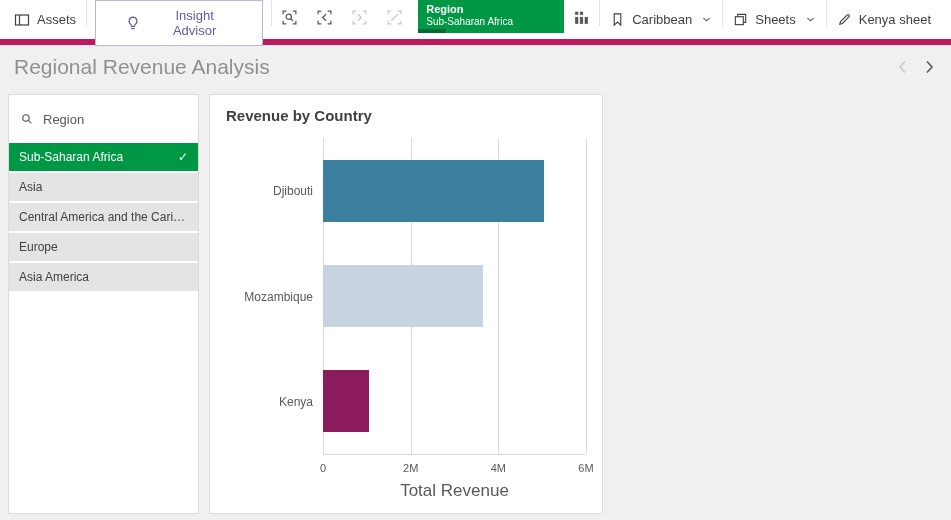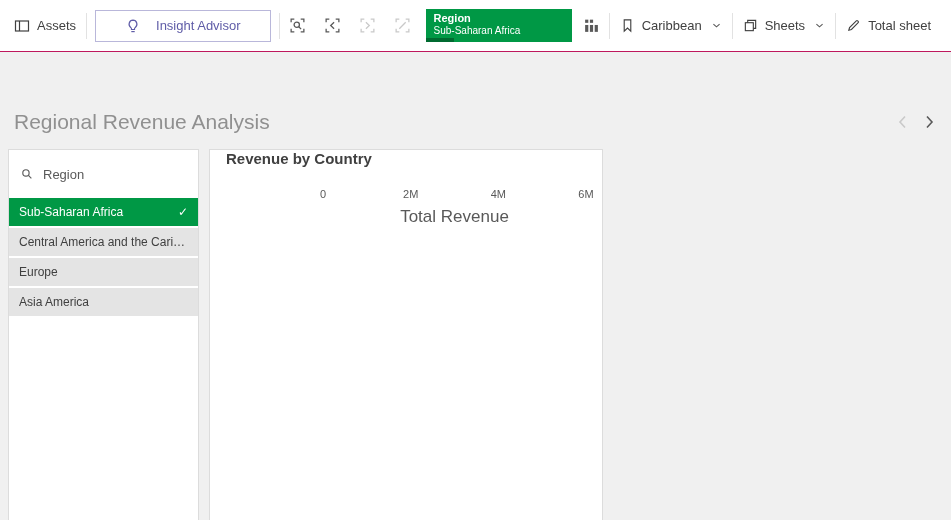--- a/index.html
+++ b/index.html
@@ -6,25 +6,25 @@
   html,body { width: 951px; height: 520px; overflow: hidden; }
   body {
     font-family: "Liberation Sans", "DejaVu Sans", sans-serif;
     background: #f0f0f0;
     color: #404040;
   }
   svg { display: block; }
 
   
   .toolbar {
-    height: 52px;
+    height: 45px;
     background: #fff;
-    border-bottom: 1px solid #be185d;
+    border-bottom: 6px solid #be185d;
     display: flex;
-    align-items: center;
+    align-items: flex-start;
     padding: 0 10px 0 4px;
   }
   .tb-item {
     display: flex; align-items: center; gap: 7px;
     font-size: 13px; color: #404040;
     padding: 0 10px; height: 100%; cursor: pointer; white-space: nowrap;
   }
   .tb-sep { width: 1px; height: 26px; background: #e2e2e2; flex: 0 0 1px; }
   .ia-btn {
     display: flex; align-items: center; gap: 15px;
@@ -45,21 +45,21 @@
   }
   .sel-field { font-size: 11px; font-weight: bold; line-height: 13px; }
   .sel-value { font-size: 10px; line-height: 12px; white-space: nowrap; overflow: hidden; }
   .sel-progress { position: absolute; left: 0; bottom: 0; height: 4px; width: 28px; background: rgba(0,0,0,0.30); }
   .tb-spacer { flex: 1; }
   .chev-down { margin-left: 2px; color: #595959; }
 
   
   .sheet-titlebar {
     height: 43px; display: flex; align-items: center;
-    padding: 0 14px; background: #f0f0f0; margin-top: 48px;
+    padding: 0 14px; background: #f0f0f0;
   }
   .sheet-title { font-size: 21px; font-weight: 400; color: #909090; flex: 1; }
   .nav-chevrons { display: flex; align-items: center; gap: 10px; }
   .chev { color: #595959; cursor: pointer; }
   .chev.disabled { color: #c9c9c9; cursor: default; }
 
   
   .content {
     height: 436px; display: flex; gap: 10px;
     padding: 6px 8px 10px 8px; background: #f0f0f0;
@@ -77,21 +77,21 @@
     height: 28px; margin-bottom: 2px; background: #e4e4e4;
     display: flex; align-items: center; padding: 0 10px;
     font-size: 12px; color: #404040; cursor: pointer;
   }
   .filter-item.selected { background: #009845; color: #fff; }
   .fi-label { flex: 1; white-space: nowrap; overflow: hidden; text-overflow: ellipsis; }
   .fi-check { display: none; font-size: 12px; margin-left: 6px; }
   .filter-item.selected .fi-check { display: inline; }
 
   
-  .chart-card { width: 394px; flex: 0 0 394px; display: flex; flex-direction: column; padding: 0 16px 8px; }
+  .chart-card { width: 394px; flex: 0 0 394px; display: flex; flex-direction: column; padding: 12px 16px 8px; }
   .chart-title { font-size: 15px; font-weight: bold; color: #404040; margin-bottom: 14px; }
   .plot { flex: 1; display: flex; flex-direction: column; }
   .plot-main { flex: 1; display: flex; }
   .ylabels { width: 97px; flex: 0 0 97px; display: flex; flex-direction: column; }
   .ylabel {
     flex: 1; display: flex; align-items: center; justify-content: flex-end;
     padding-right: 10px; font-size: 12px; color: #595959; cursor: pointer;
   }
   .track-col { flex: 1; position: relative; border-bottom: 1px solid #d9d9d9; }
   .gridline { position: absolute; top: 0; bottom: 0; width: 1px; background: #dcdcdc; }
@@ -214,21 +214,21 @@
     </span>
   </div>
   <div class="tb-sep"></div>
 
   <div class="tb-item">
     <span>
       <svg width="15" height="15" viewBox="0 0 16 16" fill="none" stroke="currentColor" stroke-width="1.2">
           <path d="M3 13l.8-2.8 7.2-7.2a1 1 0 0 1 1.4 0l.6.6a1 1 0 0 1 0 1.4L5.8 12.2 3 13z"></path>
         </svg>
     </span>
-    <span>Total sheet</span>
+    <span>Kenya sheet</span>
   </div>
 </div>
 
 <div class="sheet-titlebar">
   <div class="sheet-title">Regional Revenue Analysis</div>
   <div class="nav-chevrons">
     <span class="chev disabled">
       <svg width="16" height="16" viewBox="0 0 16 16" fill="none" stroke="currentColor" stroke-width="1.6">
           <path d="M10 2.5L5 8l5 5.5"></path>
         </svg>
@@ -252,37 +252,67 @@
           </svg>
       </span>
       <span>Region</span>
     </div>
     <div class="fp-list">
       <div class="filter-item selected">
         <span class="fi-label">Sub-Saharan Africa</span>
         <span class="fi-check">✓</span>
       </div>
       <div class="filter-item">
+        <span class="fi-label">Asia</span>
+
+      </div>
+      <div class="filter-item">
         <span class="fi-label">Central America and the Caribbean</span>
 
       </div>
       <div class="filter-item">
         <span class="fi-label">Europe</span>
 
       </div>
       <div class="filter-item">
         <span class="fi-label">Asia America</span>
 
       </div>
     </div>
   </div>
 
   <div class="card chart-card">
     <div class="chart-title">Revenue by Country</div>
     <div class="plot">
+      <div class="plot-main">
+        <div class="ylabels">
+          <div class="ylabel">Djibouti</div>
+          <div class="ylabel">Mozambique</div>
+          <div class="ylabel">Kenya</div>
+        </div>
+        <div class="track-col">
+          <div class="gridlines">
+            <div class="gridline"></div>
+            <div class="gridline"></div>
+            <div class="gridline"></div>
+            <div class="gridline"></div>
+          </div>
+          <div class="bars">
+            <div class="bar-row">
+                <div class="bar" style="width: 84.1667%; background: rgb(61, 127, 158);"></div>
+              </div>
+            <div class="bar-row">
+                <div class="bar" style="width: 60.8333%; background: rgb(199, 211, 222);"></div>
+              </div>
+            <div class="bar-row">
+                <div class="bar" style="width: 17.5%; background: rgb(140, 28, 92);"></div>
+              </div>
+          </div>
+        </div>
+      </div>
       <div class="x-axis">
         <span class="xtick">0</span>
         <span class="xtick">2M</span>
         <span class="xtick">4M</span>
         <span class="xtick">6M</span>
       </div>
       <div class="x-label">Total Revenue</div>
     </div>
   </div>
 

